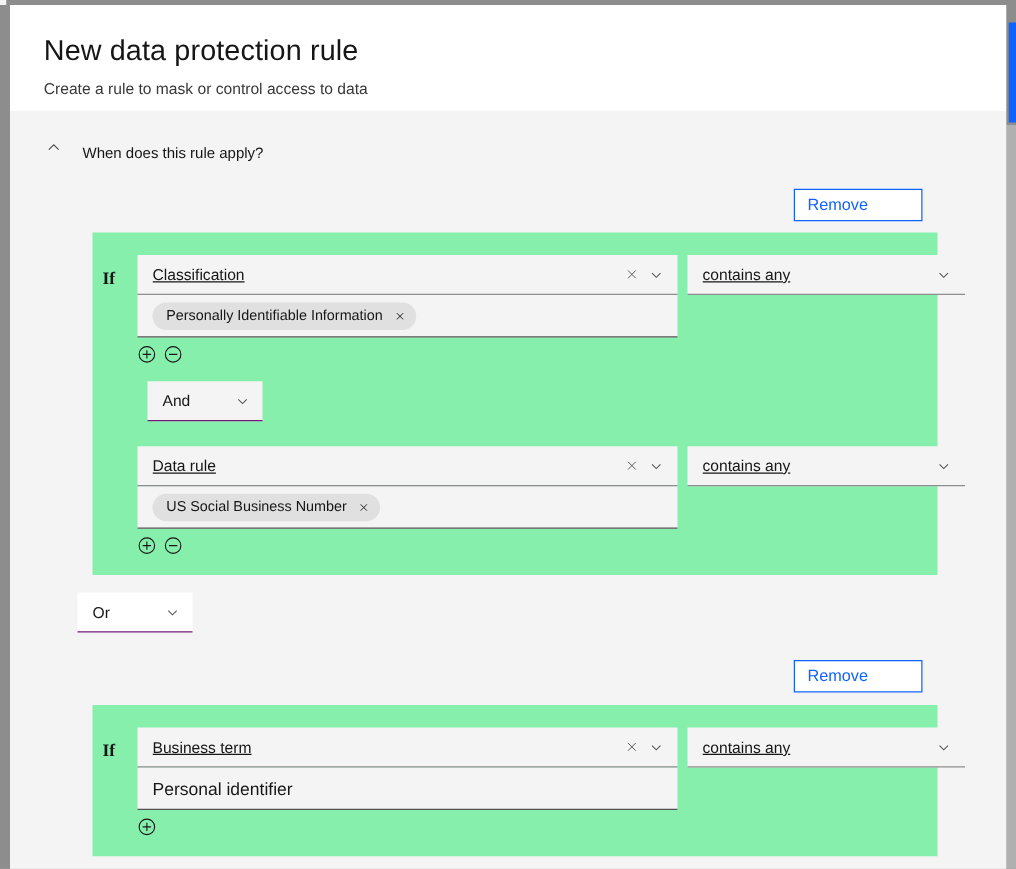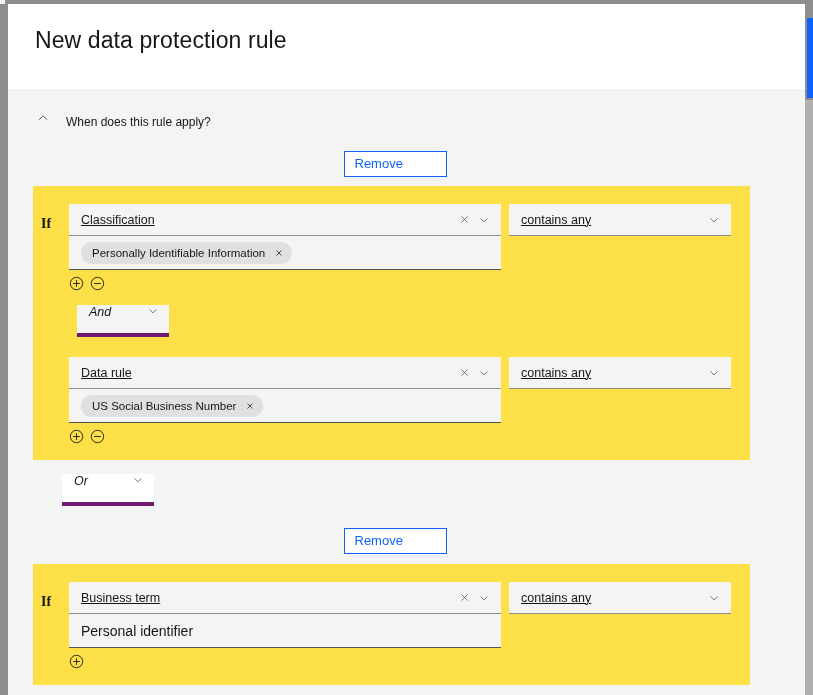--- a/index.html
+++ b/index.html
@@ -93,41 +93,41 @@
     line-height: 22px;
   }
 
   
   .group {
     position: relative;
     margin: 0 0 0 0;
   }
   .remove-row {
     display: flex;
-    justify-content: center;
-    padding-right: 23px;
+    justify-content: flex-end;
+    padding-right: 67px;
   }
   .btn-ghost {
     background: #ffffff;
     border: 1px solid #0f62fe;
     color: #0f62fe;
     font-size: 13px;
     font-family: "Liberation Sans", sans-serif;
     height: 26px;
     min-width: 103px;
     padding: 0 10px;
     text-align: left;
     cursor: pointer;
     line-height: 24px;
     box-sizing: border-box;
   }
 
   .group-card {
-    background: #fde047;
-    margin-left: 25px;
+    background: #86efac;
+    margin-left: 66px;
     margin-right: 55px;
     padding: 18px 0 16px 0;
     box-sizing: border-box;
   }
 
   .cond-row {
     display: flex;
     align-items: flex-start;
   }
   .if-label {
@@ -245,30 +245,29 @@
     color: #161616;
     cursor: pointer;
     display: block;
   }
   .pm-btn svg { display: block; }
 
   
   .mini-select {
     width: 92px;
     background: #f4f4f4;
-    border-bottom: 4px solid #701a75;
+    border-bottom: 1px solid #701a75;
     height: 32px;
     display: flex;
-    align-items: flex-start;
+    align-items: center;
     padding-left: 12px;
     box-sizing: border-box;
     font-size: 12.5px;
     color: #161616;
     cursor: pointer;
-    font-style: italic;
   }
   .mini-select.on-white { background: #ffffff; gap: 38px; }
   .mini-select .val { flex: 1; }
   .mini-select .icon-chev {
     width: 20px;
     min-width: 20px;
     display: flex;
     align-items: center;
     justify-content: center;
     color: #525252;
@@ -289,20 +288,21 @@
 <div id="backdrop">
   <div class="backdrop-strip" style="left:0;top:0;width:5px;height:4px;"></div>
   <div class="backdrop-accent" style="left:807px;top:18px;width:6px;height:80px;"></div>
   <div class="backdrop-strip" style="left:805px;top:100px;width:8px;height:595px;opacity:0.35;"></div>
 </div>
 
 <div id="panel">
 
   <div id="panel-header">
     <div id="modal-title">New data protection rule</div>
+    <div id="modal-subtitle">Create a rule to mask or control access to data</div>
   </div>
 
   <div id="panel-body">
 
     <div class="section-head">
       <span class="chev-up">
         <svg viewBox="0 0 16 16" width="14" height="14" fill="none" stroke="currentColor" stroke-width="1.1">
           <polyline points="3.5,10 8,5.5 12.5,10"></polyline>
         </svg>
       </span>

